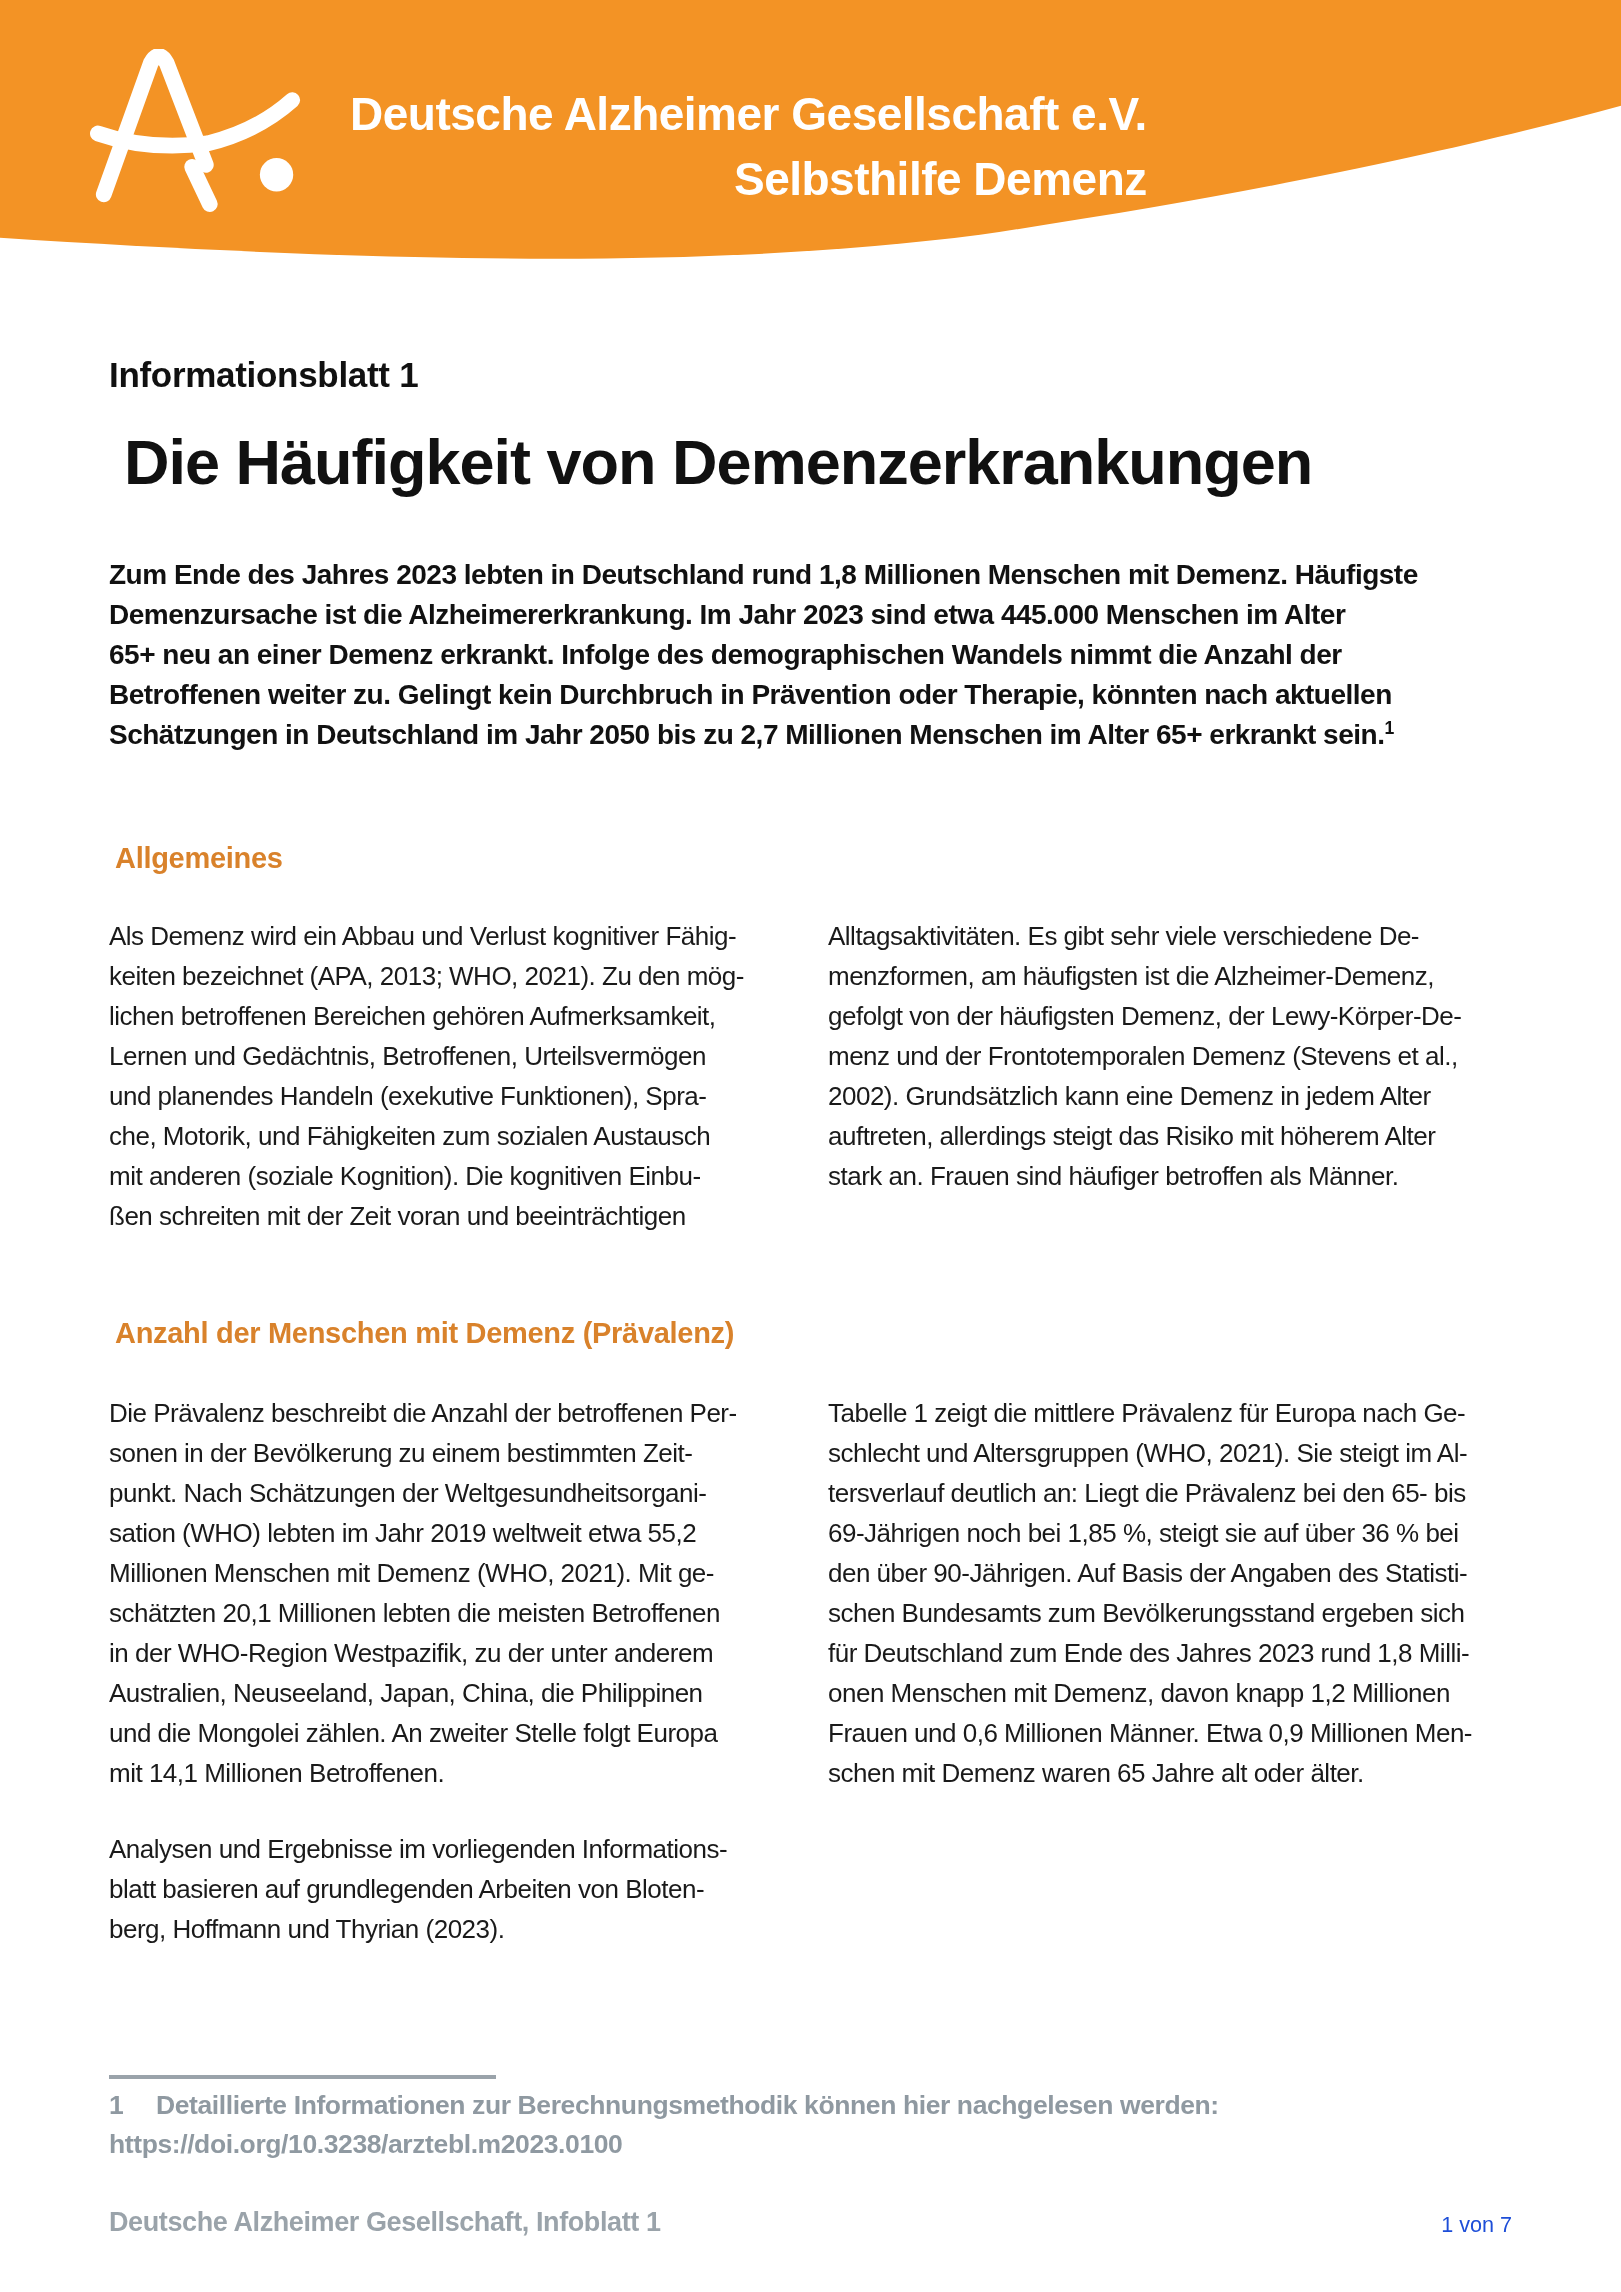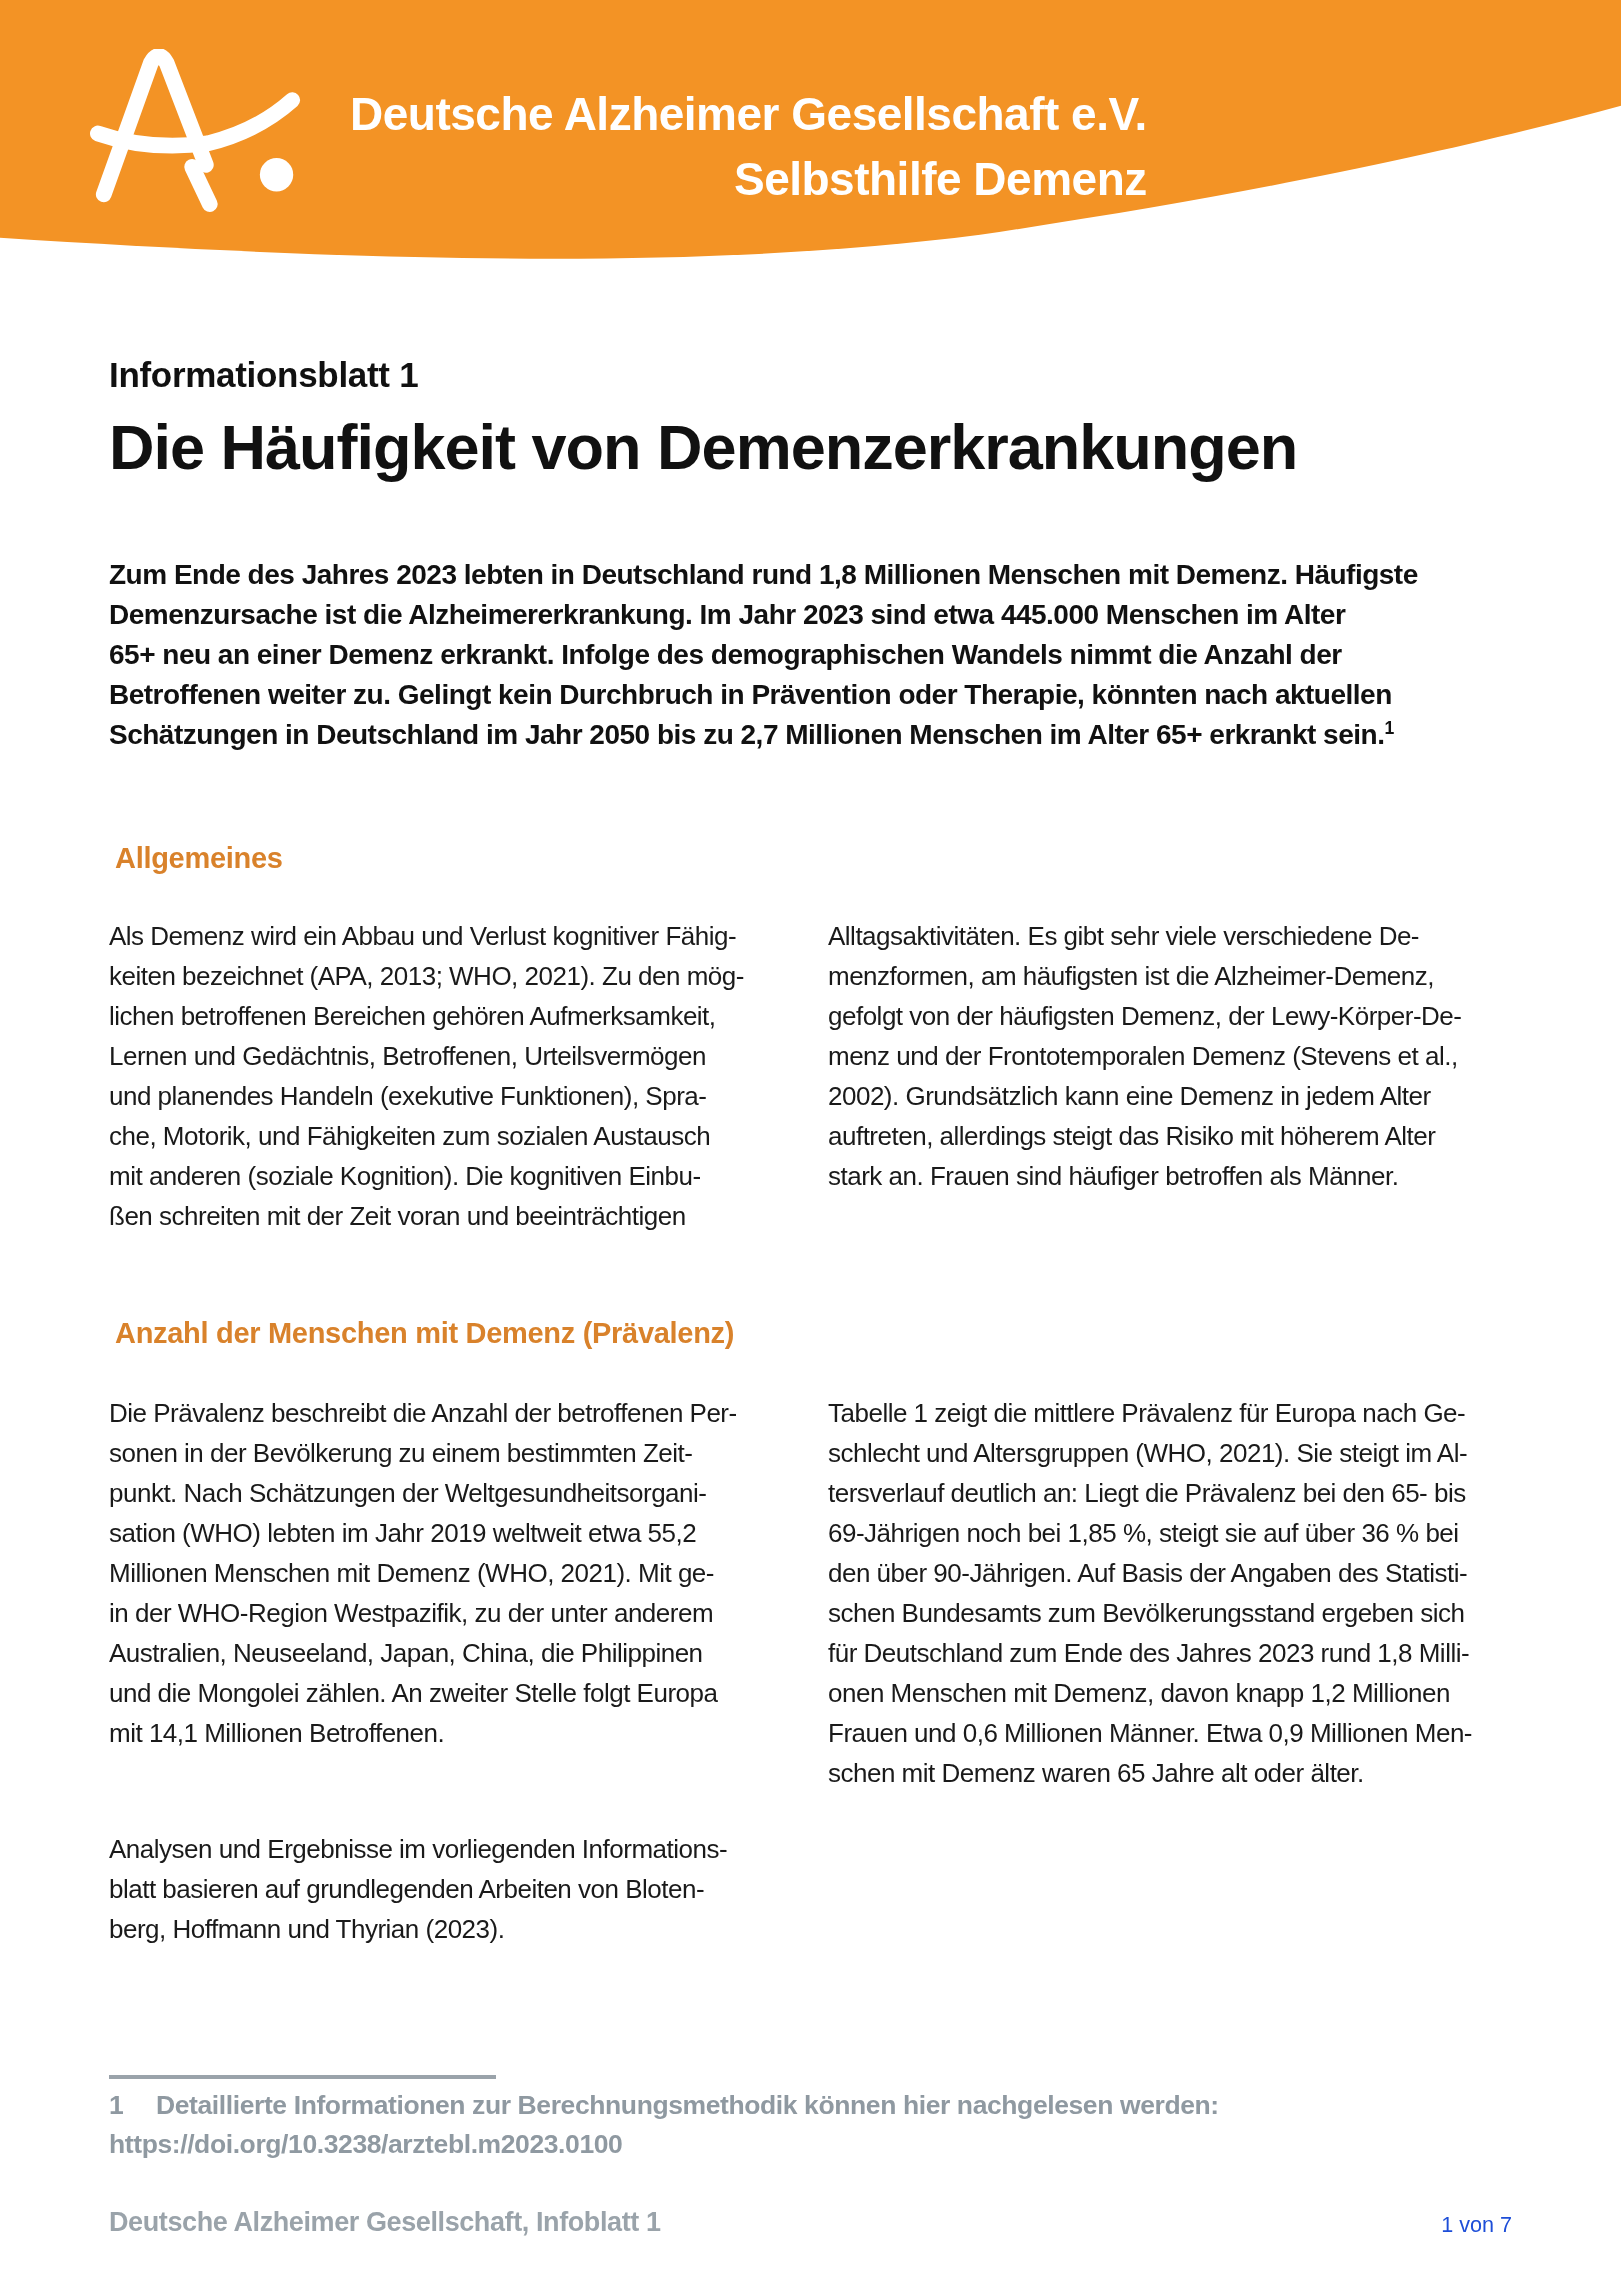--- a/index.html
+++ b/index.html
@@ -18,21 +18,21 @@
   }
   .org-name div { white-space: nowrap; text-align: right; }
 
   .kicker {
     position: absolute; left: 109px; top: 355px;
     font-weight: bold; font-size: 35px; color: #111;
     letter-spacing: -0.3px;
   }
   .title {
     position: absolute; left: 108px; top: 410px;
-    font-weight: bold; font-size: 63px; color: #111; margin: 1px;
+    font-weight: bold; font-size: 63px; color: #111; margin: 16px;
     letter-spacing: -1px; white-space: nowrap;
   }
   .lead {
     position: absolute; left: 109px; top: 555px; width: 1421px;
     font-weight: bold; font-size: 28px; line-height: 40px; color: #111;
     letter-spacing: -0.5px;
   }
   .lead sup { font-size: 17.6px; vertical-align: super; line-height: 0; }
 
   .section-heading {
@@ -121,20 +121,21 @@
 </div>
 
 <h2 class="section-heading" style="top:1311px;">Anzahl der Menschen mit Demenz (Prävalenz)</h2>
 
 <div class="col" style="left:109px; top:1393px;">
   <span class="line">Die Prävalenz beschreibt die Anzahl der betroffenen Per-</span>
   <span class="line">sonen in der Bevölkerung zu einem bestimmten Zeit-</span>
   <span class="line">punkt. Nach Schätzungen der Weltgesundheitsorgani-</span>
   <span class="line">sation (WHO) lebten im Jahr 2019 weltweit etwa 55,2</span>
   <span class="line">Millionen Menschen mit Demenz (WHO, 2021). Mit ge-</span>
+  <span class="line">schätzten 20,1 Millionen lebten die meisten Betroffenen</span>
   <span class="line">in der WHO-Region Westpazifik, zu der unter anderem</span>
   <span class="line">Australien, Neuseeland, Japan, China, die Philippinen</span>
   <span class="line">und die Mongolei zählen. An zweiter Stelle folgt Europa</span>
   <span class="line">mit 14,1 Millionen Betroffenen.</span>
 </div>
 
 <div class="col" style="left:109px; top:1829px;">
   <span class="line">Analysen und Ergebnisse im vorliegenden Informations-</span>
   <span class="line">blatt basieren auf grundlegenden Arbeiten von Bloten-</span>
   <span class="line">berg, Hoffmann und Thyrian (2023).</span>

